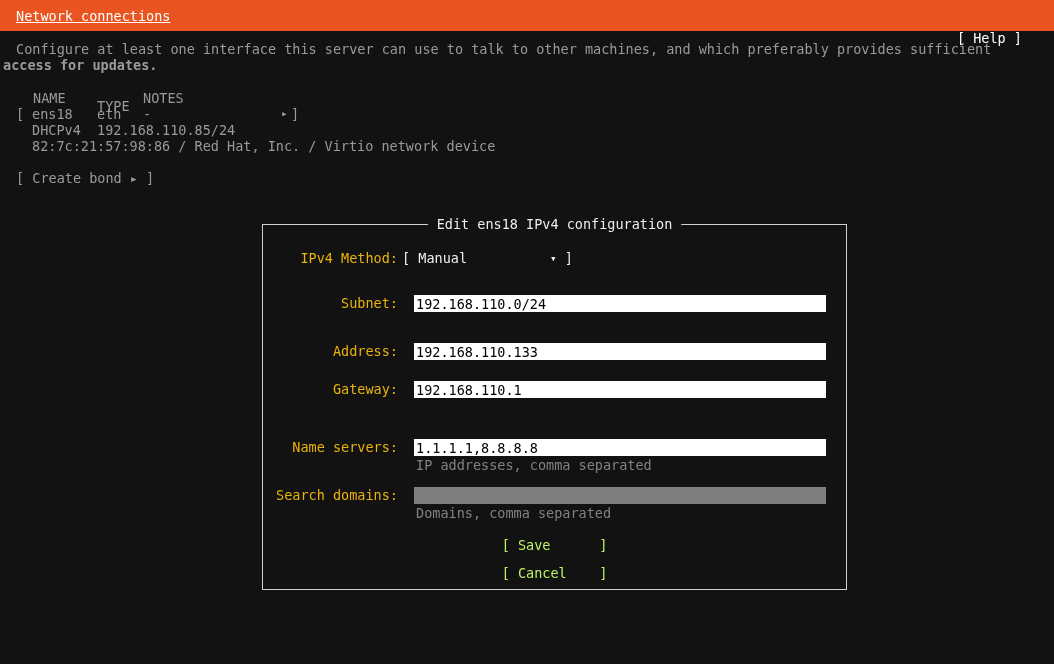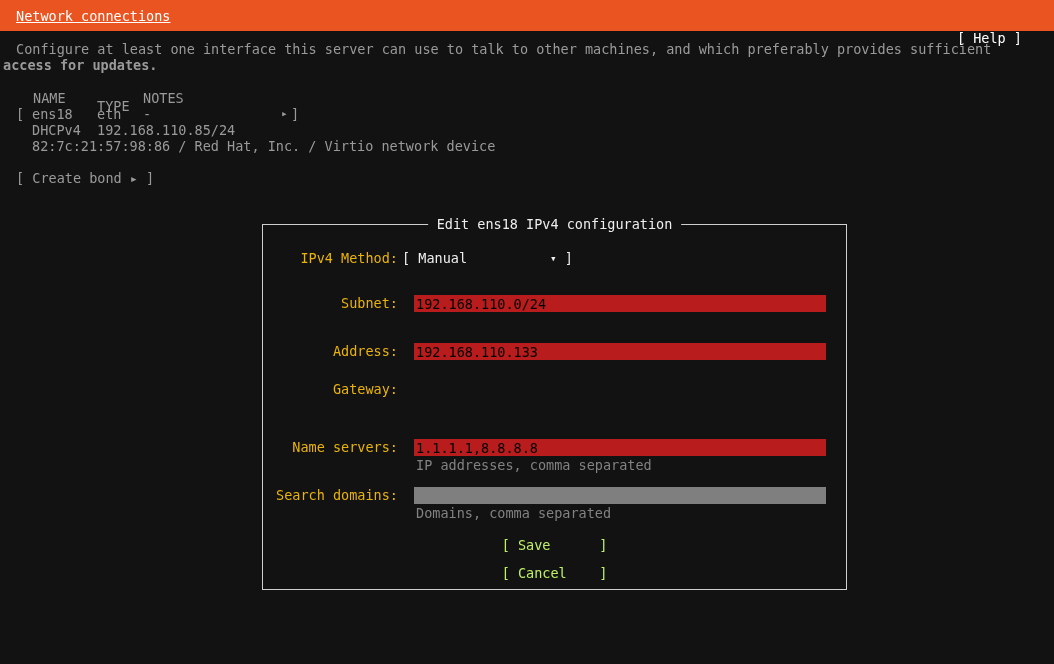--- a/index.html
+++ b/index.html
@@ -53,21 +53,21 @@
   }
   .dropdown {
     position: absolute; left: 139px; top: 0; width: 171px;
     display: flex; line-height: 17px; color: #eeeeee; white-space: pre;
     cursor: pointer;
   }
   .dropdown .caret { margin-left: auto; font-size: 11px; line-height: 17px; }
   .tinput {
     position: absolute; left: 151px; top: 0; width: 412px; height: 17px;
     box-sizing: border-box; border: none; outline: none; border-radius: 0;
-    background: #b91c1c; color: #000000;
+    background: #ffffff; color: #000000;
     font-family: "DejaVu Sans Mono", "Liberation Mono", monospace;
     font-size: 13.5px; padding: 0 2px; display: block;
   }
   .tinput.empty { background: #7f7f7f; }
   .helper { position: absolute; left: 153px; top: 0; color: #828282; line-height: 17px; white-space: pre; }
   .dbutton {
     position: absolute; left: 0; width: 100%; height: 16px;
     text-align: center; color: #bef264; line-height: 16px; white-space: pre;
     cursor: pointer;
   }
@@ -128,20 +128,21 @@
       <input class="tinput" type="text" value="192.168.110.0/24" style="">
     </div>
 
     <div class="drow" style="top:118px;">
       <span class="dlabel">Address:</span>
       <input class="tinput" type="text" value="192.168.110.133" style="">
     </div>
 
     <div class="drow" style="top:156px;">
       <span class="dlabel">Gateway:</span>
+      <input class="tinput" type="text" value="192.168.110.1" style="">
     </div>
 
     <div class="drow" style="top:214px;">
       <span class="dlabel">Name servers:</span>
       <input class="tinput" type="text" value="1.1.1.1,8.8.8.8" style="">
     </div>
     <div class="drow" style="top:232px;">
       <span class="helper">IP addresses, comma separated</span>
     </div>
 

